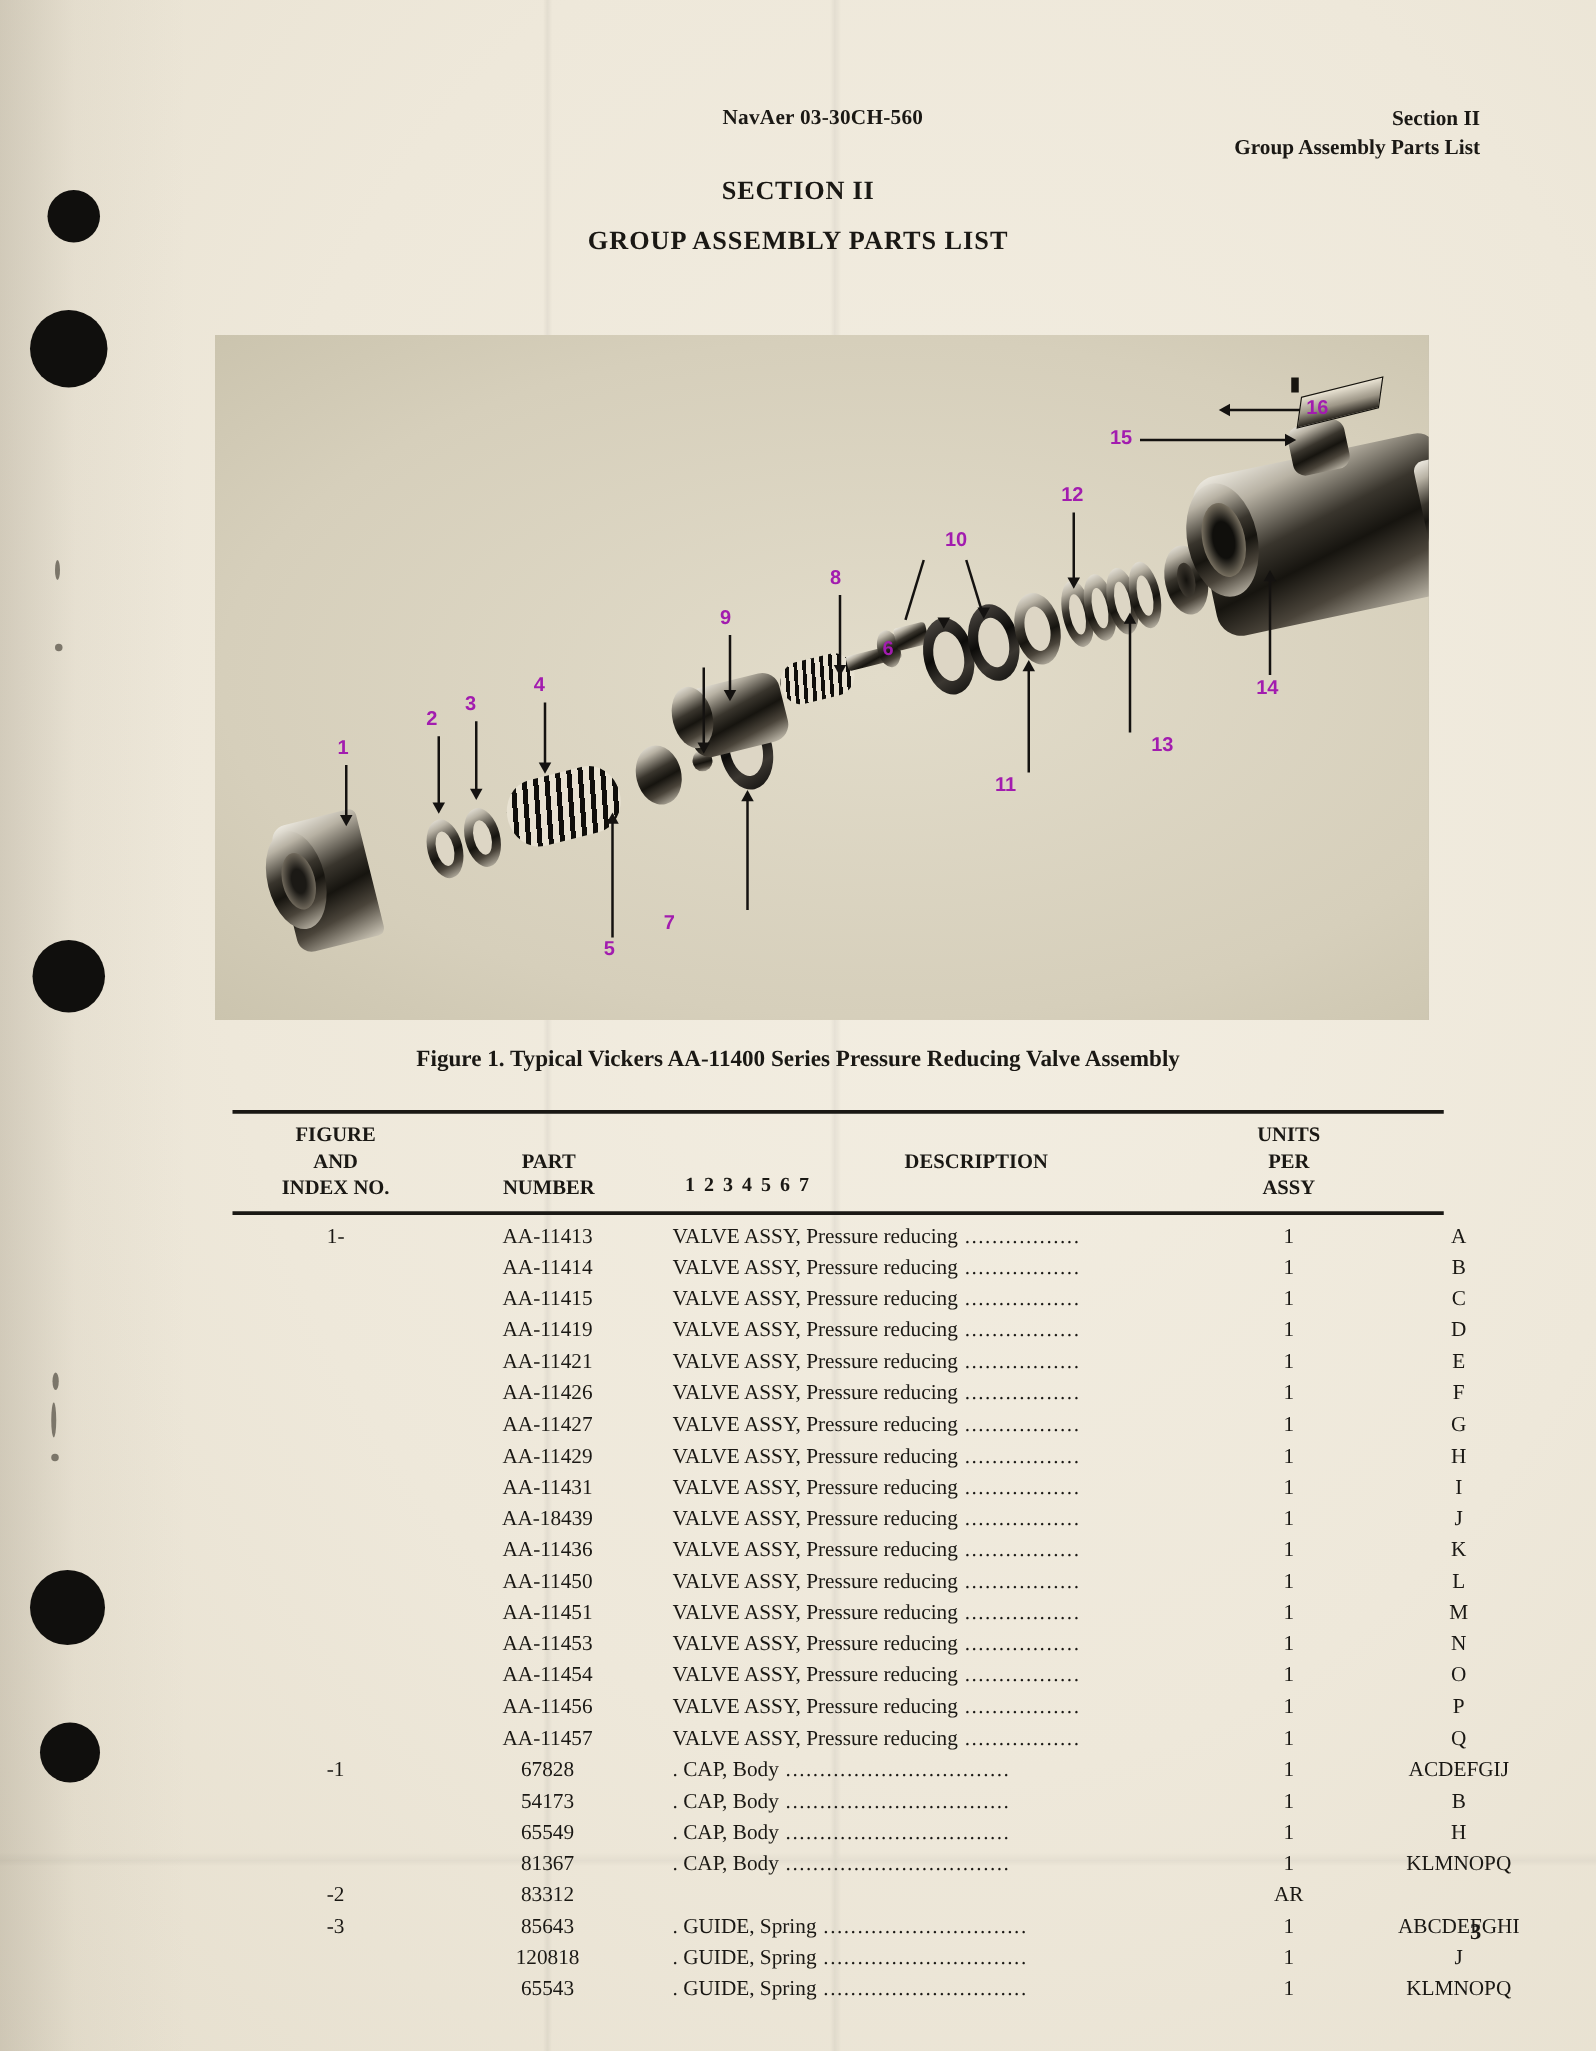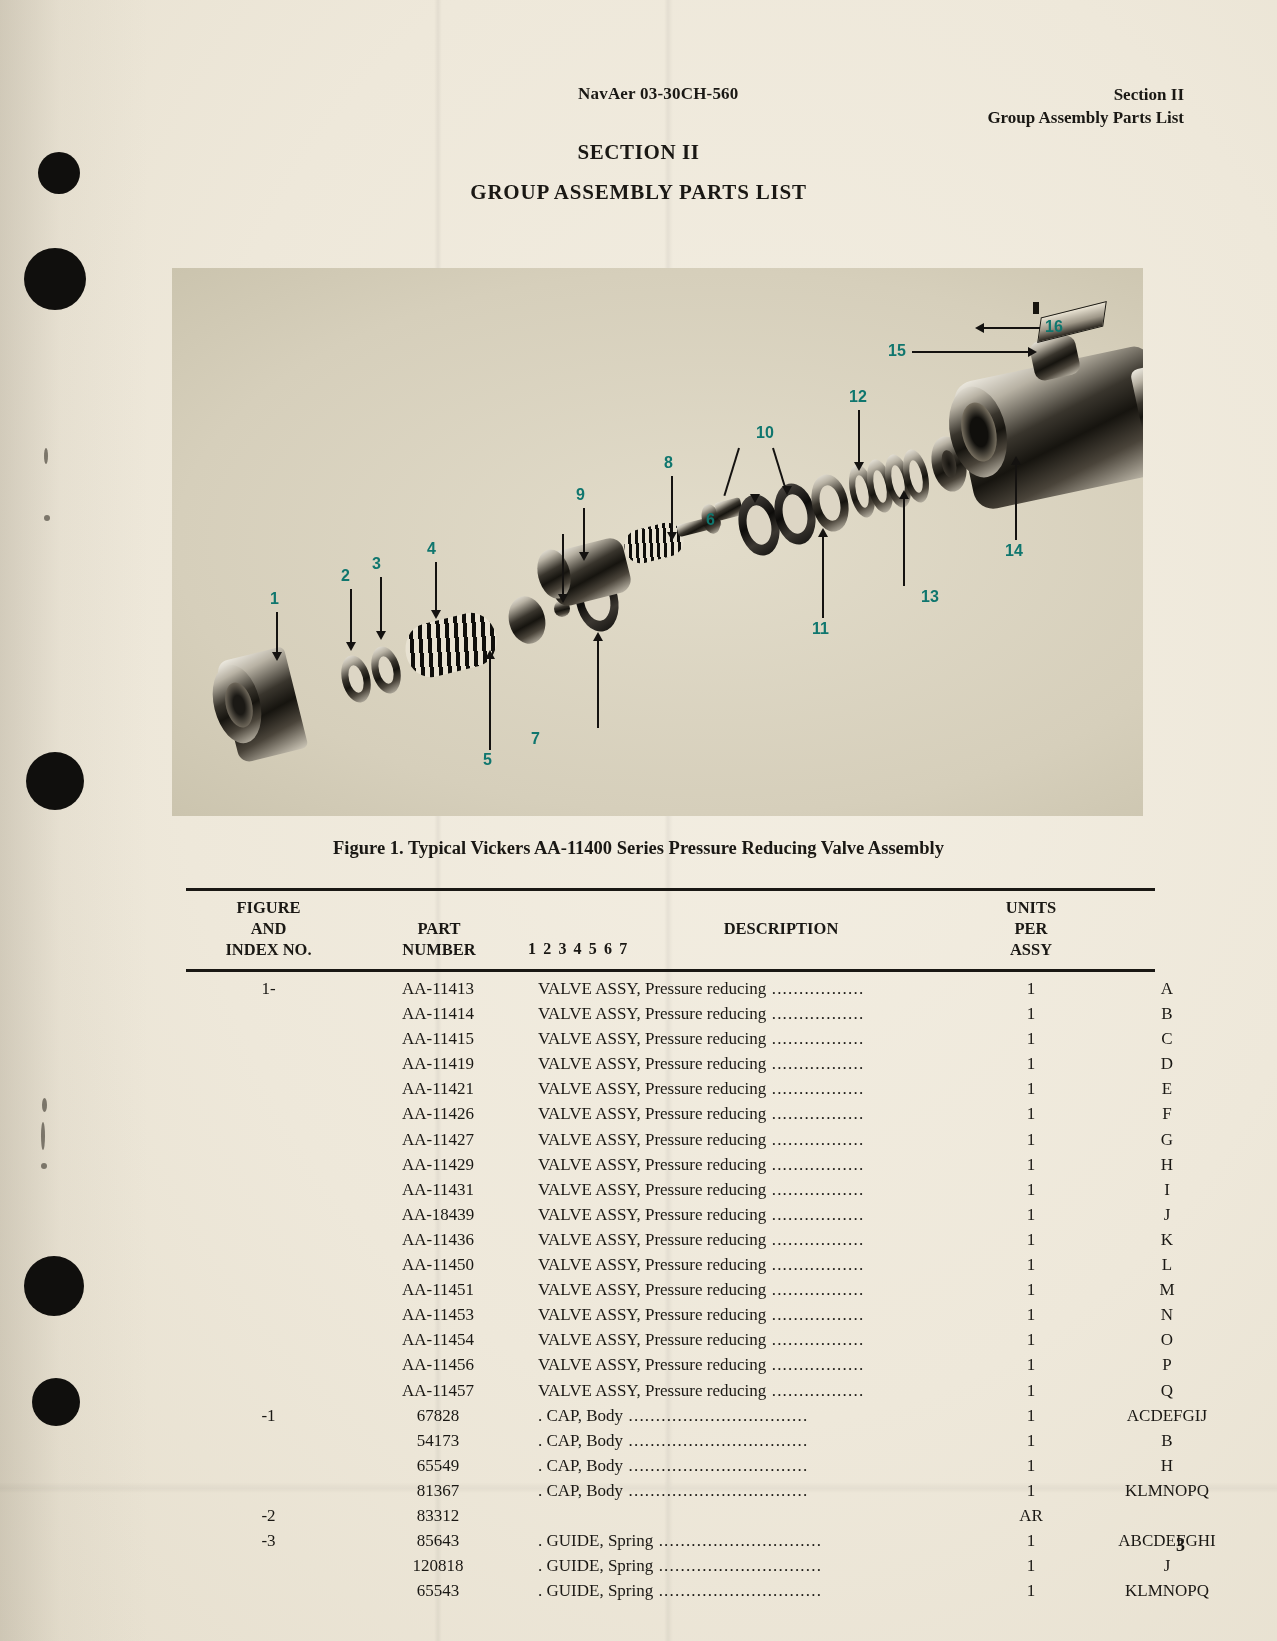--- a/index.html
+++ b/index.html
@@ -49,21 +49,21 @@
     background:#dcd6c4;
     overflow:hidden;
     box-shadow:inset 0 0 60px rgba(110,100,80,.30);
   }
   .figbox:before{
     content:"";position:absolute;inset:0;
     background:radial-gradient(ellipse at 55% 50%, #e2dcca 0%, #d6cfbb 70%, #cbc4ae 100%);
   }
   .fig-inner{position:absolute;inset:0;}
 
-  .callout{position:absolute;font-family:"Liberation Sans",sans-serif;font-weight:bold;font-size:16px;color:#0f766e;}
+  .callout{position:absolute;font-family:"Liberation Sans",sans-serif;font-weight:bold;font-size:16px;color:#a21caf;}
   .lead{position:absolute;background:#141210;}
   .lead-v{width:2px;}
   .lead-h{height:2px;}
   .arrow-d{position:absolute;width:0;height:0;border-left:5px solid transparent;border-right:5px solid transparent;border-top:9px solid #141210;}
   .arrow-u{position:absolute;width:0;height:0;border-left:5px solid transparent;border-right:5px solid transparent;border-bottom:9px solid #141210;}
   .arrow-l{position:absolute;width:0;height:0;border-top:5px solid transparent;border-bottom:5px solid transparent;border-right:9px solid #141210;}
 
   
   .part{position:absolute;}
   .metal{
@@ -74,21 +74,21 @@
 
   .figcap{position:absolute;top:838px;width:1277px;text-align:center;font-size:18.5px;font-weight:bold;}
 
   
   .tbl{position:absolute;left:186px;top:888px;width:969px;}
   .rule{height:3px;background:#1a1814;}
   .thead{position:relative;height:78px;font-weight:bold;font-size:16.5px;}
   .th{position:absolute;text-align:center;line-height:1.28;}
   #th-fig{left:-5px;width:175px;top:6px;}
   #th-part{left:178px;width:150px;top:27px;}
-  #th-idx{left:342px;width:150px;top:48px;text-align:left;letter-spacing:1.6px;font-size:16px;}
+  #th-idx{left:362px;width:150px;top:48px;text-align:left;letter-spacing:1.6px;font-size:16px;}
   #th-desc{left:430px;width:330px;top:27px;}
   #th-units{left:790px;width:110px;top:6px;}
   #th-code{left:910px;width:140px;top:6px;}
 
   .rows{padding-top:7px;}
   .row{position:relative;height:25.1px;font-size:17px;}
   .c-fig{position:absolute;left:-5px;width:175px;text-align:center;}
   .c-part{position:absolute;left:172px;width:160px;text-align:center;}
   .c-desc{position:absolute;left:352px;width:430px;white-space:nowrap;overflow:hidden;}
   .c-units{position:absolute;left:790px;width:110px;text-align:center;}
@@ -223,21 +223,21 @@
     <div class="callout" style="left:404px;top:218px;">9</div>
     <div class="lead lead-v" style="left:411px;top:240px;height:46px;"></div>
     <div class="arrow-d" style="left:407px;top:284px;"></div>
 
     <div class="callout" style="left:584px;top:156px;">10</div>
     <div class="lead" style="left:566px;top:180px;width:2px;height:50px;transform:rotate(17deg);transform-origin:top;"></div>
     <div class="lead" style="left:600px;top:180px;width:2px;height:44px;transform:rotate(-17deg);transform-origin:top;"></div>
     <div class="arrow-d" style="left:578px;top:226px;"></div>
     <div class="arrow-d" style="left:610px;top:218px;"></div>
 
-    <div class="callout" style="left:640px;top:352px;">11</div>
+    <div class="callout" style="left:624px;top:352px;">11</div>
     <div class="lead lead-v" style="left:650px;top:268px;height:82px;"></div>
     <div class="arrow-u" style="left:646px;top:260px;"></div>
 
     <div class="callout" style="left:677px;top:120px;">12</div>
     <div class="lead lead-v" style="left:686px;top:142px;height:54px;"></div>
     <div class="arrow-d" style="left:682px;top:194px;"></div>
 
     <div class="callout" style="left:721px;top:320px;margin-left:28px;">13</div>
     <div class="lead lead-v" style="left:731px;top:230px;height:88px;"></div>
     <div class="arrow-u" style="left:727px;top:222px;"></div>

